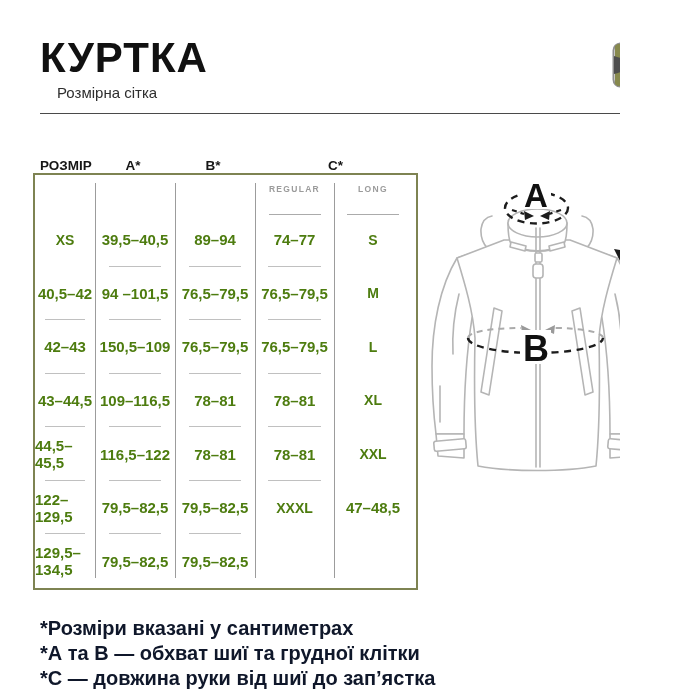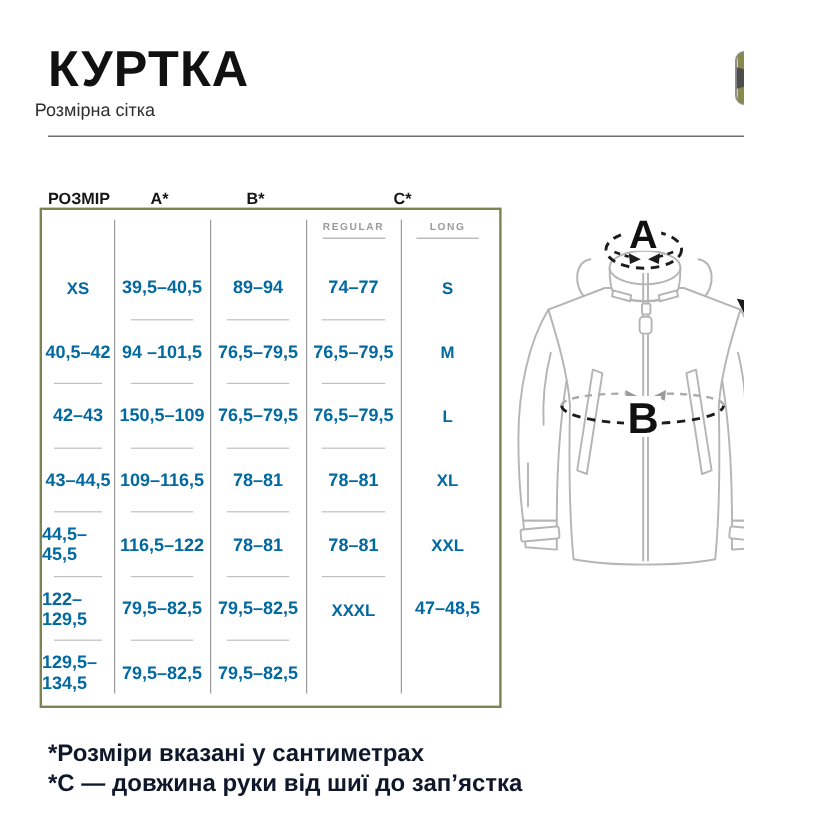--- a/index.html
+++ b/index.html
@@ -2,21 +2,21 @@
 <html><head>
 <meta charset="utf-8">
 <style>
   html,body{margin:0;padding:0;background:#fff;}
   .page{position:relative;width:620px;height:700px;background:#fff;overflow:hidden;
         font-family:"Liberation Sans",sans-serif;color:#171717;}
 
   
   .title{position:absolute;left:40px;top:34px;margin:0;font-size:42px;font-weight:800;
          letter-spacing:1px;color:#111;}
-  .subtitle{position:absolute;left:29px;top:84px;font-size:15px;color:#2e2e2e;}
+  .subtitle{position:absolute;left:57px;top:84px;font-size:15px;color:#2e2e2e;}
   .logo{position:absolute;left:612px;top:42px;width:46px;height:46px;}
   .divider{position:absolute;left:40px;top:113px;width:617px;height:0;
            border-top:1.5px solid #4a4a4a;}
 
   
   .colhead{position:absolute;top:142px;font-size:13.5px;font-weight:bold;color:#161616;margin-top:16px;}
   .ch-size{left:40px;}
   .ch-a{left:93px;width:80px;text-align:center;}
   .ch-b{left:173px;width:80px;text-align:center;}
   .ch-c{left:253px;width:165px;text-align:center;}
@@ -24,24 +24,24 @@
   
   .size-table{position:absolute;left:33px;top:173px;width:385px;height:417px;
               box-sizing:border-box;border:2px solid #7e8352;
               display:grid;grid-template-columns:60px 80px 80px 79px 78px;
               grid-template-rows:38px repeat(7,1fr);}
   .vline{position:absolute;top:8px;bottom:10px;width:1px;background:#9c9c9c;}
   .v1{left:60px;}.v2{left:140px;}.v3{left:220px;}.v4{left:299px;}
   .sub-spacer{grid-column:1/4;}
   .subhead{display:flex;align-items:flex-start;justify-content:center;padding-top:9px;}
   .subhead span{font-size:8.5px;font-weight:bold;letter-spacing:1.3px;color:#9b9b9b;
-                padding-bottom:4px;border-bottom:1.5px solid #ababab;
+                padding-bottom:20px;border-bottom:1.5px solid #ababab;
                 min-width:52px;text-align:center;}
   .cell{position:relative;display:flex;align-items:center;justify-content:center;
-        font-weight:bold;font-size:15px;color:#0369a1;}
+        font-weight:bold;font-size:15px;color:#4d7c0f;}
   .cell.size{font-size:14px;}
   .sep::after{content:"";position:absolute;left:17%;right:17%;bottom:0;
               border-bottom:1.5px solid #c0c0c0;}
 
   
   .jacket{position:absolute;left:428px;top:166px;width:272px;height:316px;}
   .footnotes{position:absolute;left:40px;top:616px;font-size:20px;font-weight:bold;
              line-height:25px;color:#0f172a;}
 </style>
 </head>
@@ -189,16 +189,17 @@
       <path d="M191,90 C212,110 229,142 230,176 C231,214 226,258 219,282" fill="none" stroke="#1c1c1c" stroke-width="2.4" stroke-dasharray="7 5.5"></path>
       <polygon points="186,83 198,85 192,95" fill="#1c1c1c"></polygon>
       <polygon points="217,290 211,279 222,280" fill="#1c1c1c"></polygon>
       <rect x="211" y="167" width="31" height="33" fill="#ffffff"></rect>
       <text x="227" y="196" text-anchor="middle" font-family="Liberation Sans, sans-serif" font-size="33" font-weight="bold" fill="#111111">C</text>
     </svg>
   </div>
 
   <div class="footnotes">
     <div>*Розміри вказані у сантиметрах</div>
+    <div>*А та В — обхват шиї та грудної клітки</div>
     <div>*С — довжина руки від шиї до зап’ястка</div>
   </div>
 
 </div>
 
 </body></html>

